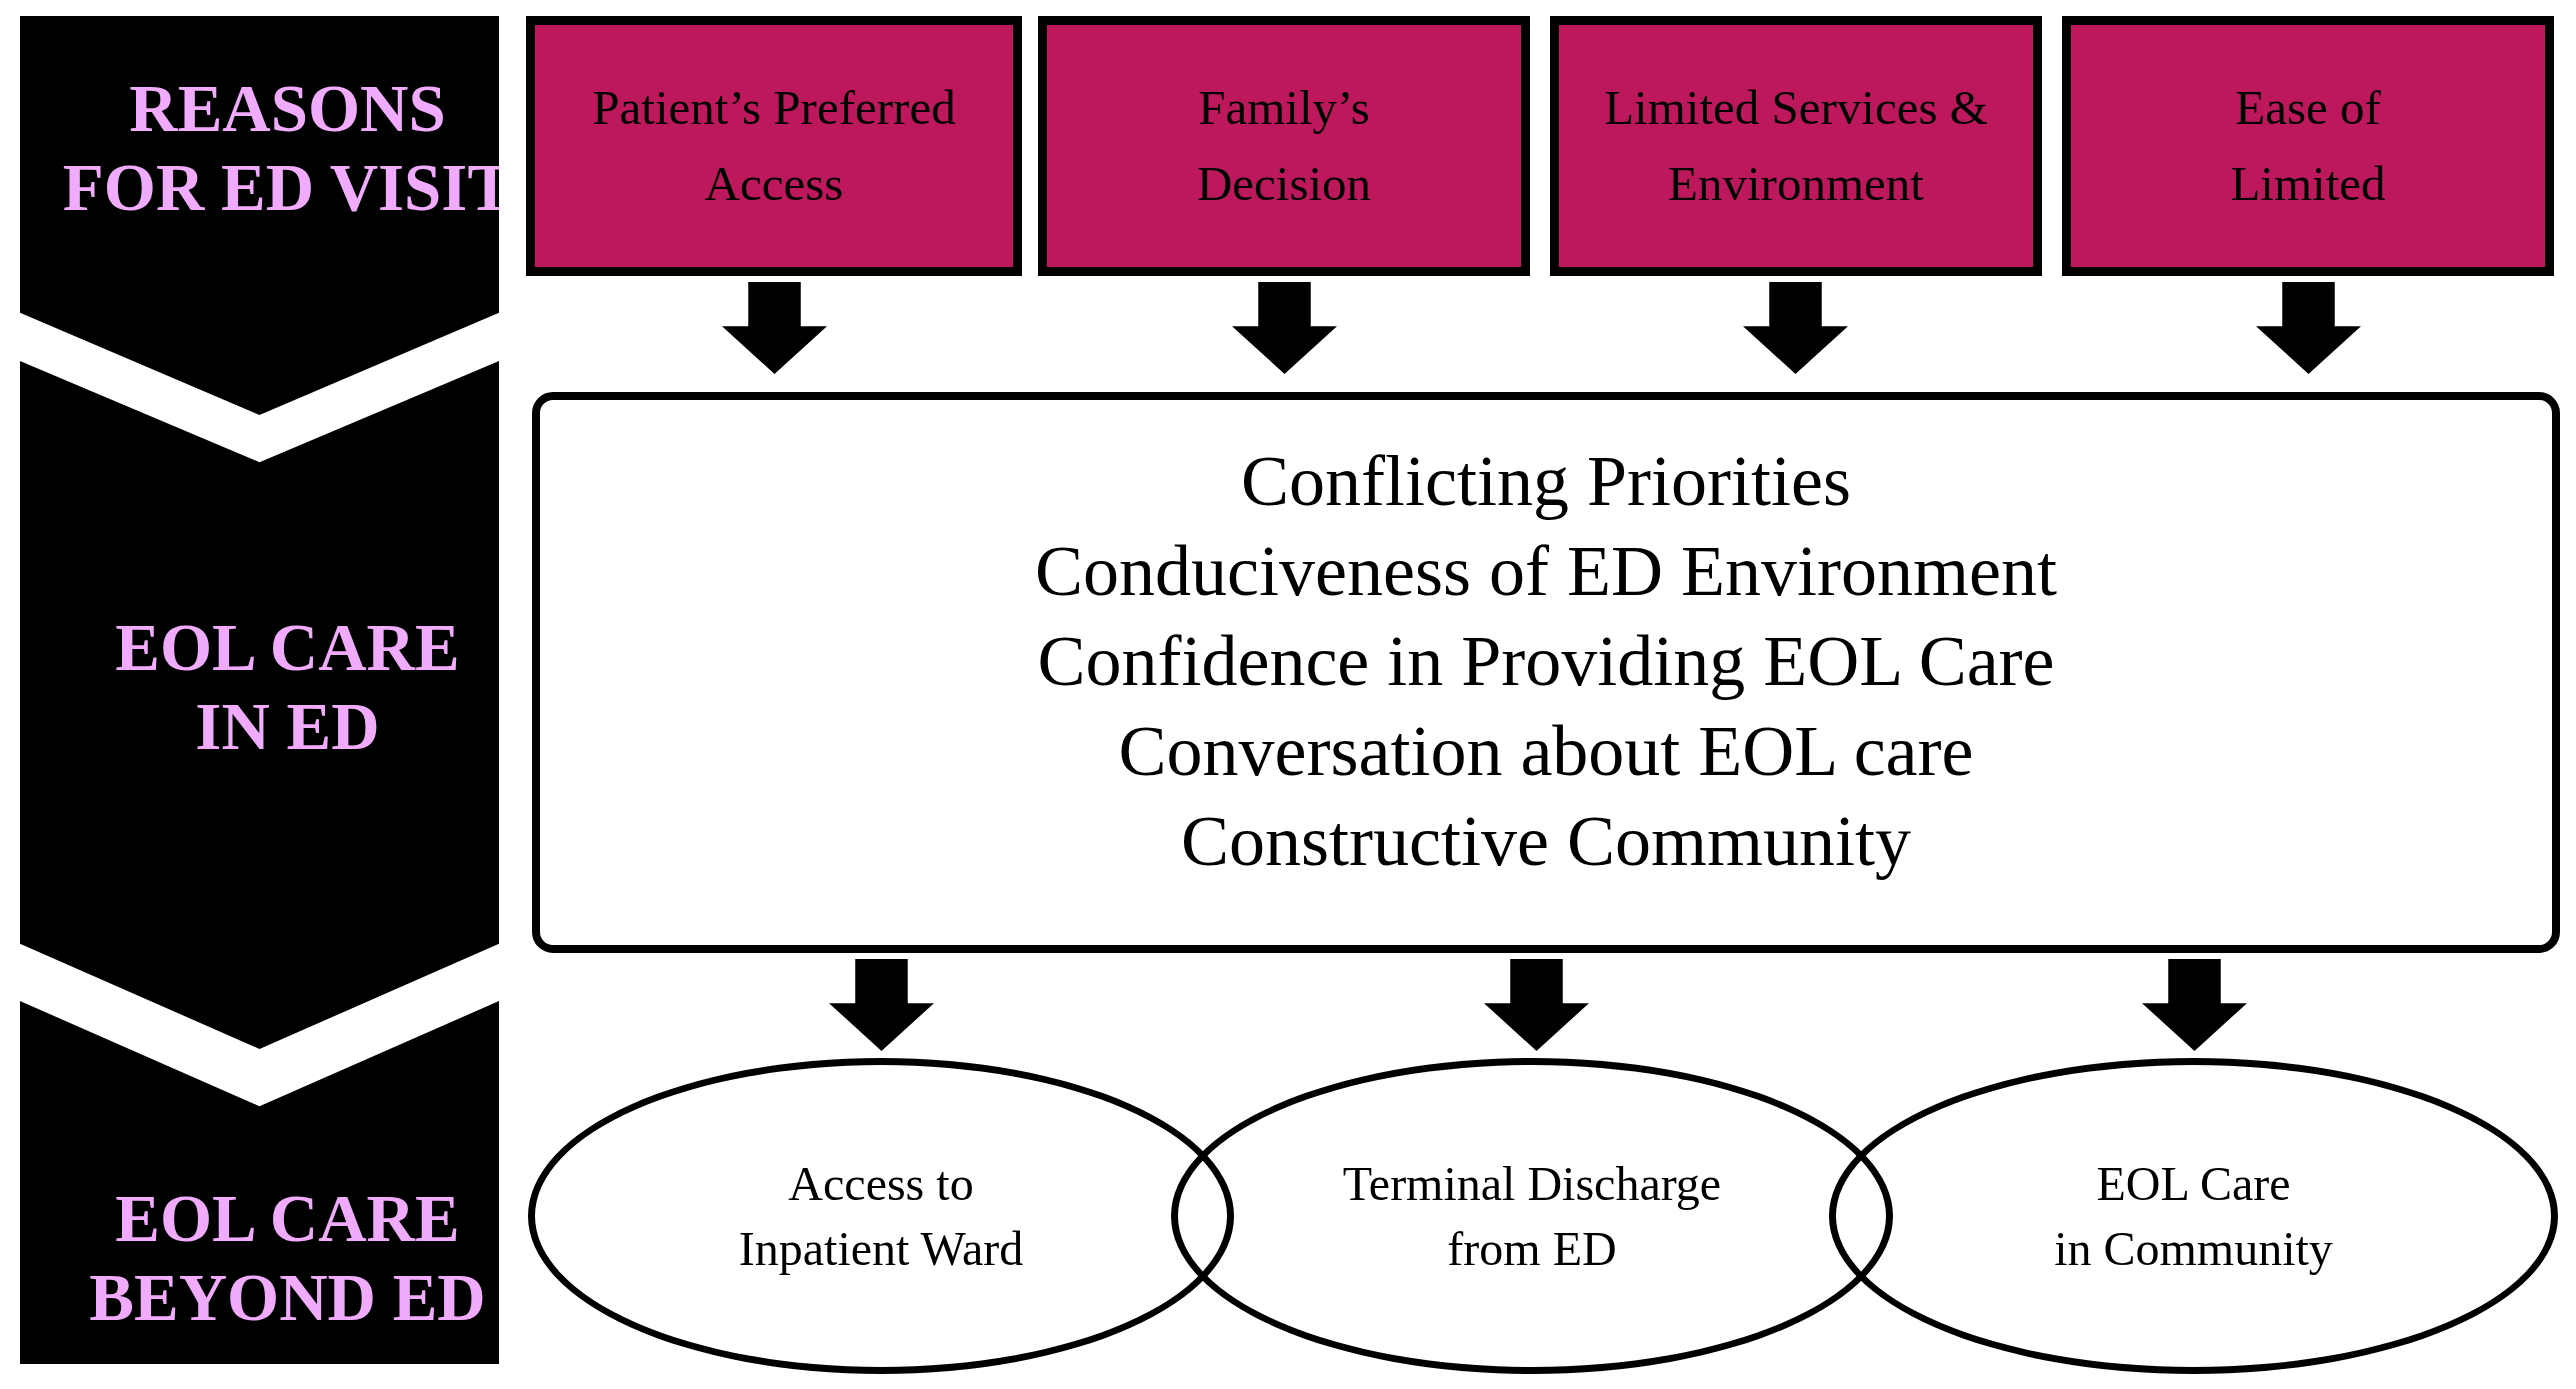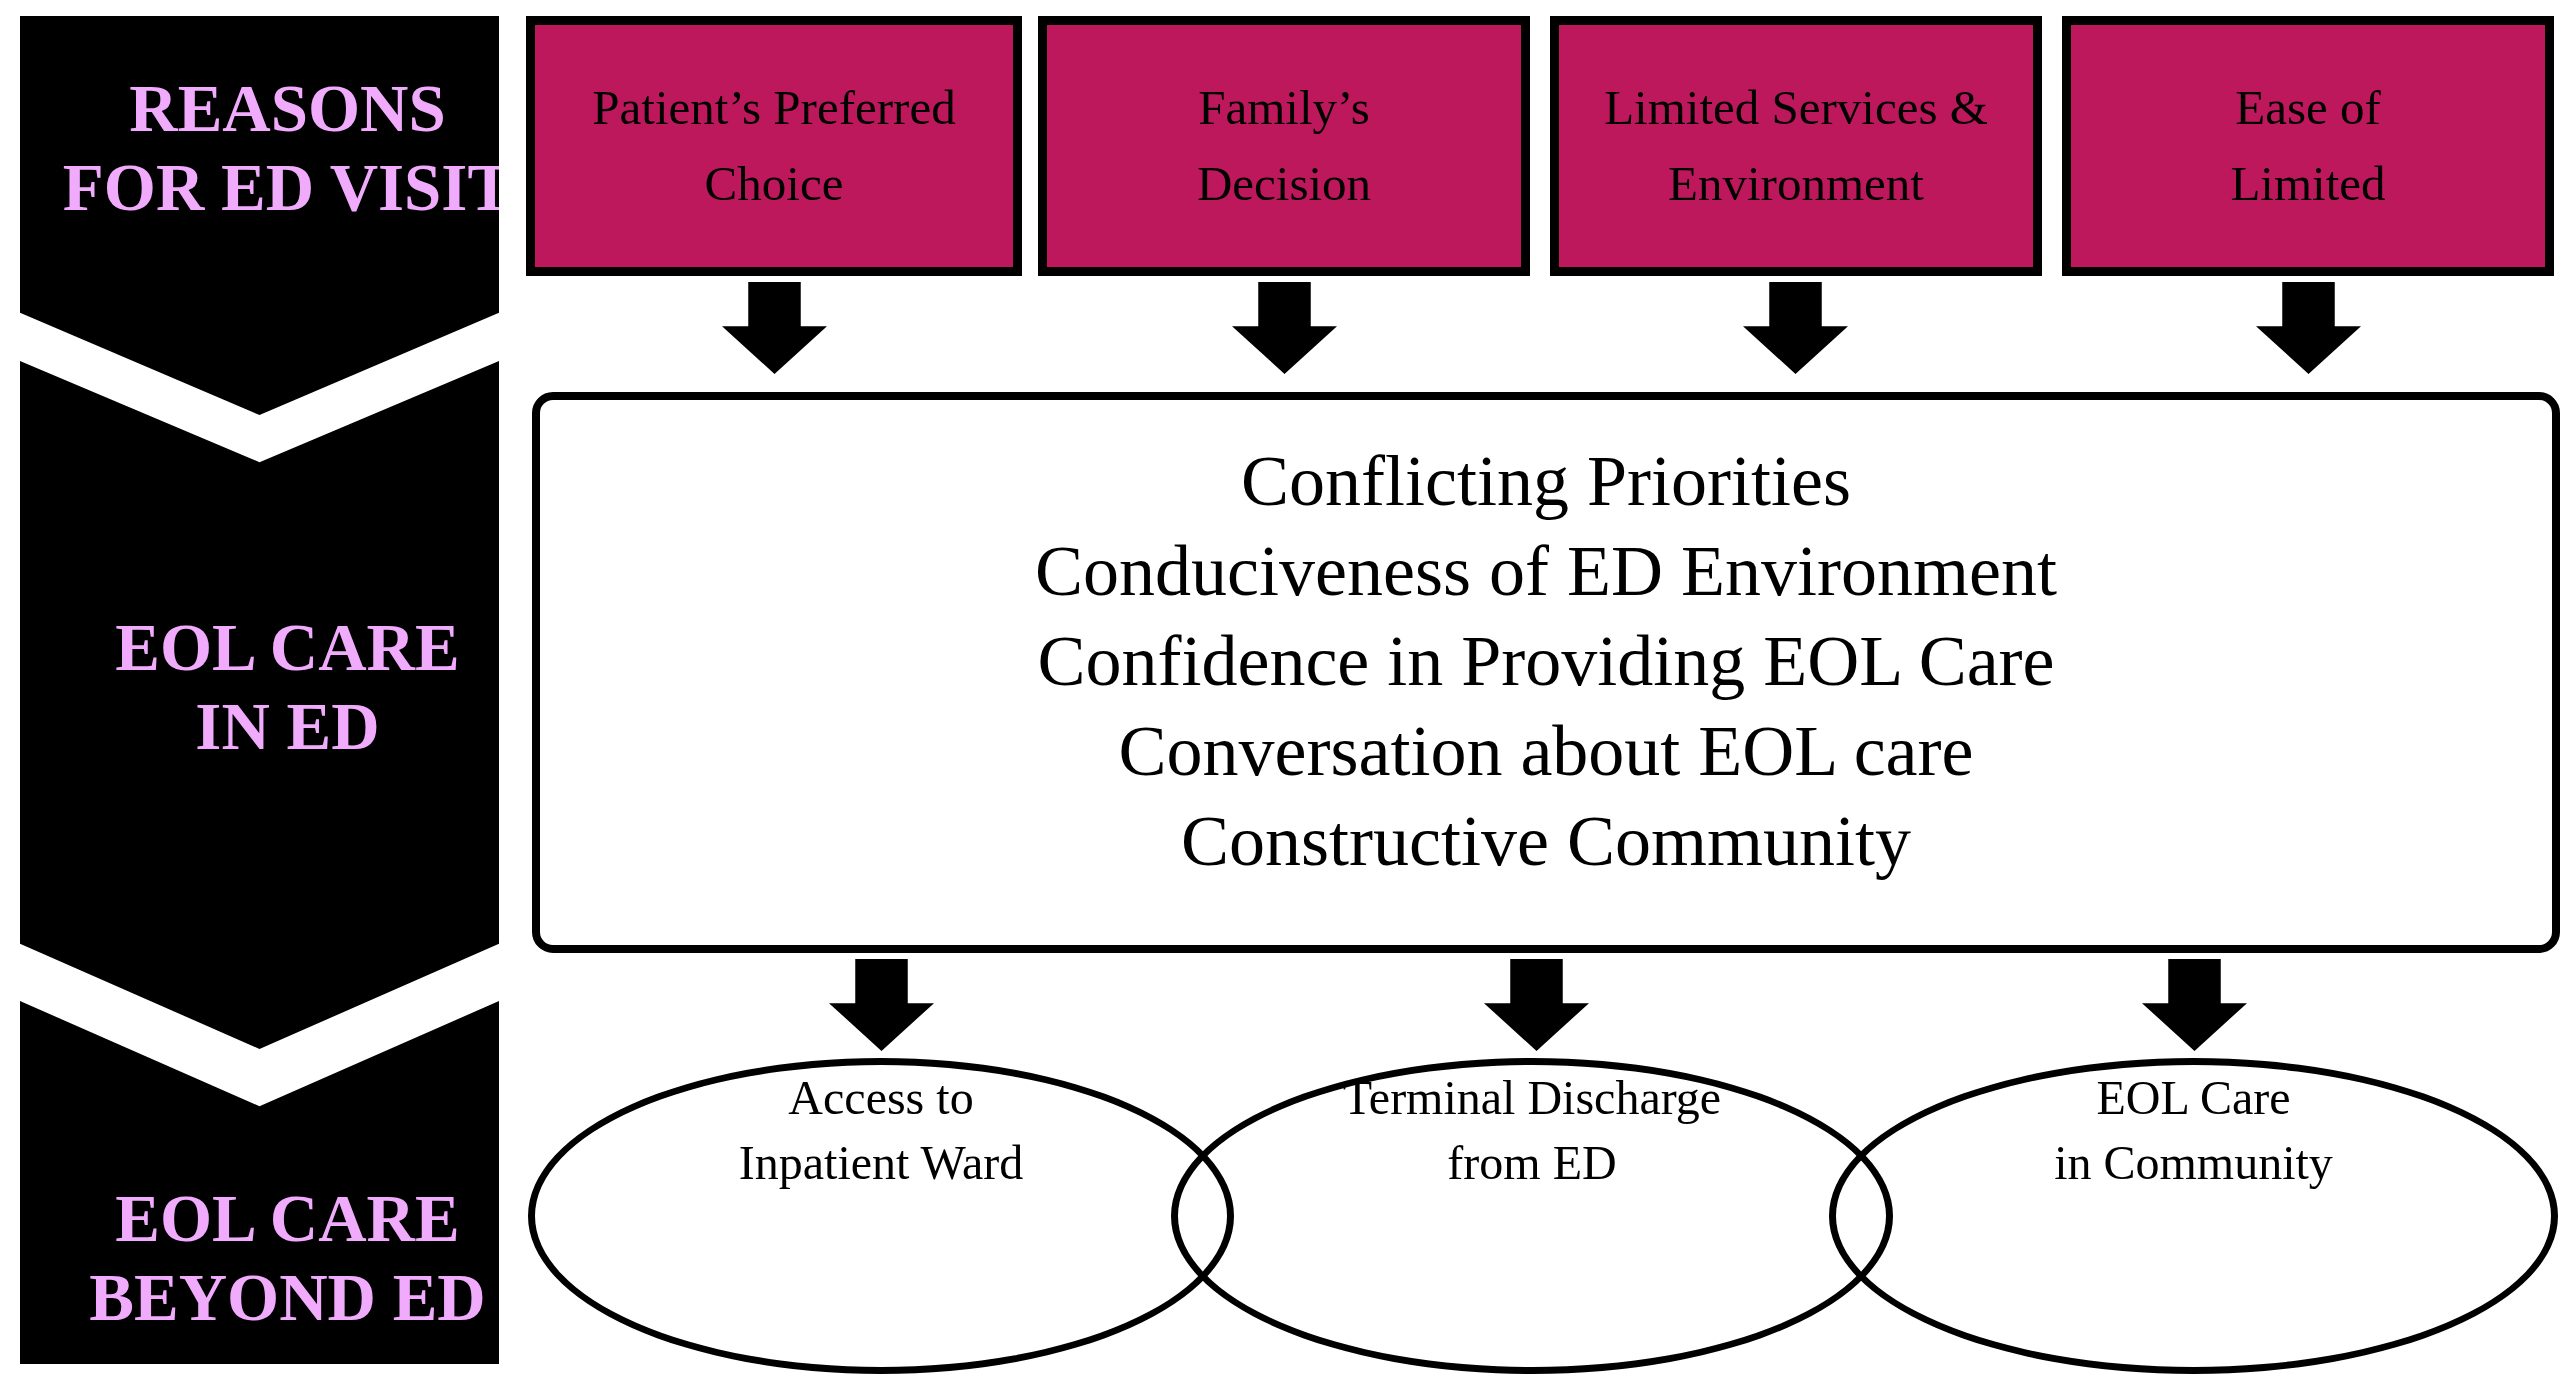--- a/index.html
+++ b/index.html
@@ -46,21 +46,21 @@
     display:flex;flex-direction:column;justify-content:center;align-items:center;
     font-size:72px;line-height:90px;text-align:center;white-space:nowrap;
     padding-bottom:23.5px;
   }
   .panel span{display:block;}
   
   .oval{
     position:absolute;top:1058px;height:316px;
     background:transparent;border:7.2px solid #000000;border-radius:50%;
     box-sizing:border-box;
-    display:flex;flex-direction:column;justify-content:flex-start;align-items:center;
+    display:flex;flex-direction:column;justify-content:center;align-items:center;
     font-size:48px;line-height:65px;text-align:center;white-space:nowrap;
   }
   .oval span{display:block;}
 </style>
 </head>
 <body>
 
 <div id="canvas">
 
   <div class="banner" style="top:16px;height:399px;clip-path:polygon(0 0,100% 0,100% 74.4%,50% 100%,0 74.4%);">
@@ -79,21 +79,21 @@
 
   <div class="banner" style="top:1001px;height:363px;clip-path:polygon(0 0,50% 29%,100% 0,100% 100%,0 100%);">
     <div class="blabel" style="top:178px;">
       <span>EOL CARE</span>
       <span>BEYOND ED</span>
     </div>
   </div>
 
   <div class="rbox" style="left:526px;width:496px;">
     <span>Patient’s Preferred</span>
-    <span>Choice</span>
+    <span>Access</span>
   </div>
   <div class="rbox" style="left:1038px;width:492px;">
     <span>Family’s</span>
     <span>Decision</span>
   </div>
   <div class="rbox" style="left:1550px;width:492px;">
     <span>Limited Services &amp;</span>
     <span>Environment</span>
   </div>
   <div class="rbox" style="left:2062px;width:492px;">

